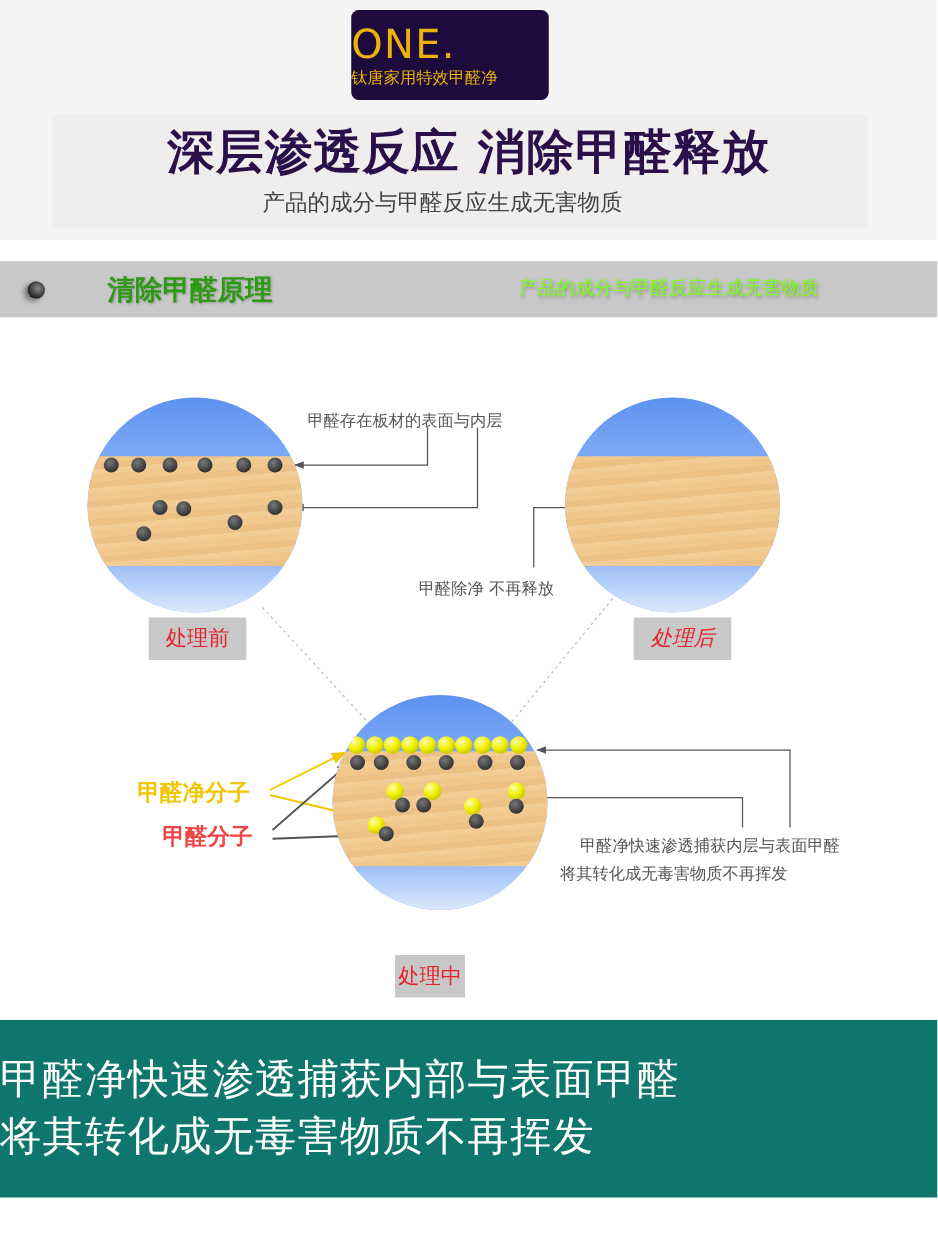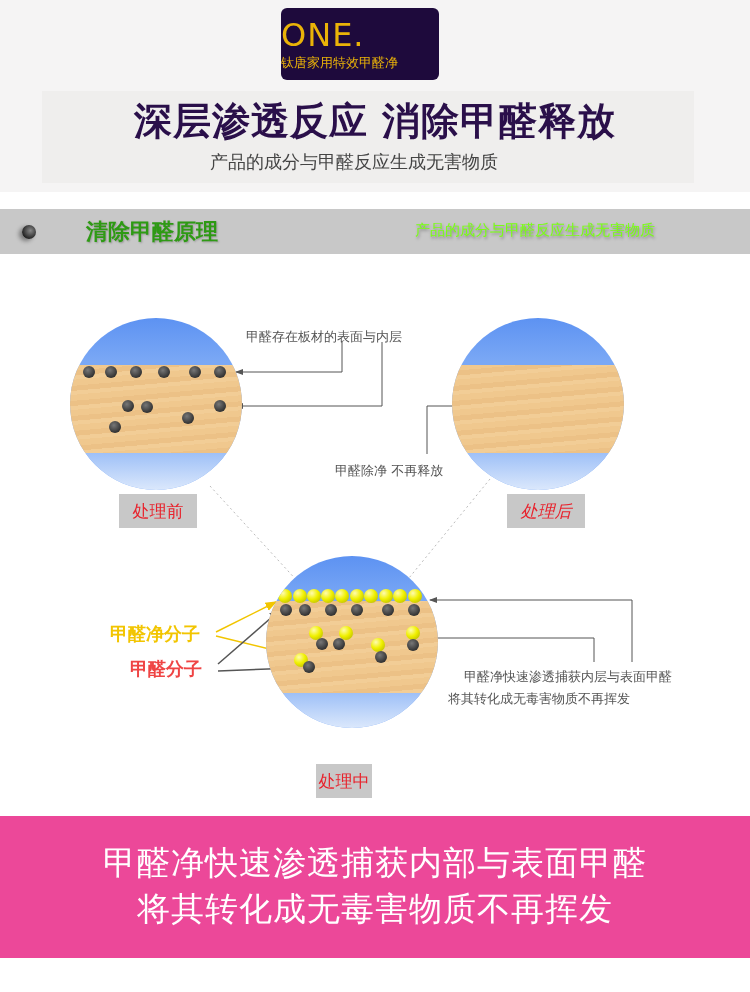--- a/index.html
+++ b/index.html
@@ -18,21 +18,21 @@
   .diagram { position:absolute; left:0; top:254px; width:750px; height:560px; background:#fff; }
   .circle { position:absolute; border-radius:50%; overflow:hidden; background:linear-gradient(#5d92f2, #7aa8f5 25%); }
   .circle .wood { position:absolute; left:0; width:100%; background:repeating-linear-gradient(175deg,#f0c88e 0 6px,#ecc186 6px 11px,#f2cd96 11px 15px); }
   .circle .lower { position:absolute; left:0; width:100%; bottom:0; background:linear-gradient(#9ec0f7,#dbe8fc); }
   .mol { position:absolute; width:12px; height:12px; border-radius:50%; background:radial-gradient(circle at 40% 35%, #777, #333 70%); }
   .ymol { position:absolute; width:14px; height:14px; border-radius:50%; background:radial-gradient(circle at 35% 30%, #fffbb0, #f0f000 45%, #b8b800 90%); }
   .label-box { position:absolute; height:34px; background:#c8c8c8; color:#e8222c; font-size:17px; text-align:center; line-height:34px; font-family:"DejaVu Serif",serif; }
   .note { position:absolute; font-size:13px; color:#555; }
   .legend { position:absolute; font-size:18px; font-weight:bold; font-family:Liberation Serif, serif; }
   svg.lines { position:absolute; left:0; top:0; }
-  .footer { position:absolute; left:0; top:816px; width:750px; height:142px; background:#ec4899; color:#fff; text-align:center; }
+  .footer { position:absolute; left:0; top:816px; width:750px; height:142px; background:#0f766e; color:#fff; text-align:left; }
   .footer .l1 { font-size:33px; margin-top:24px; line-height:46px; letter-spacing:1px; }
   .footer .l2 { font-size:33px; line-height:46px; letter-spacing:1px; }
 </style>
 </head>
 <body>
 
 <div class="top">
   <div class="badge">
     <div class="one">ONE.</div>
     <div class="sub">钛唐家用特效甲醛净</div>

